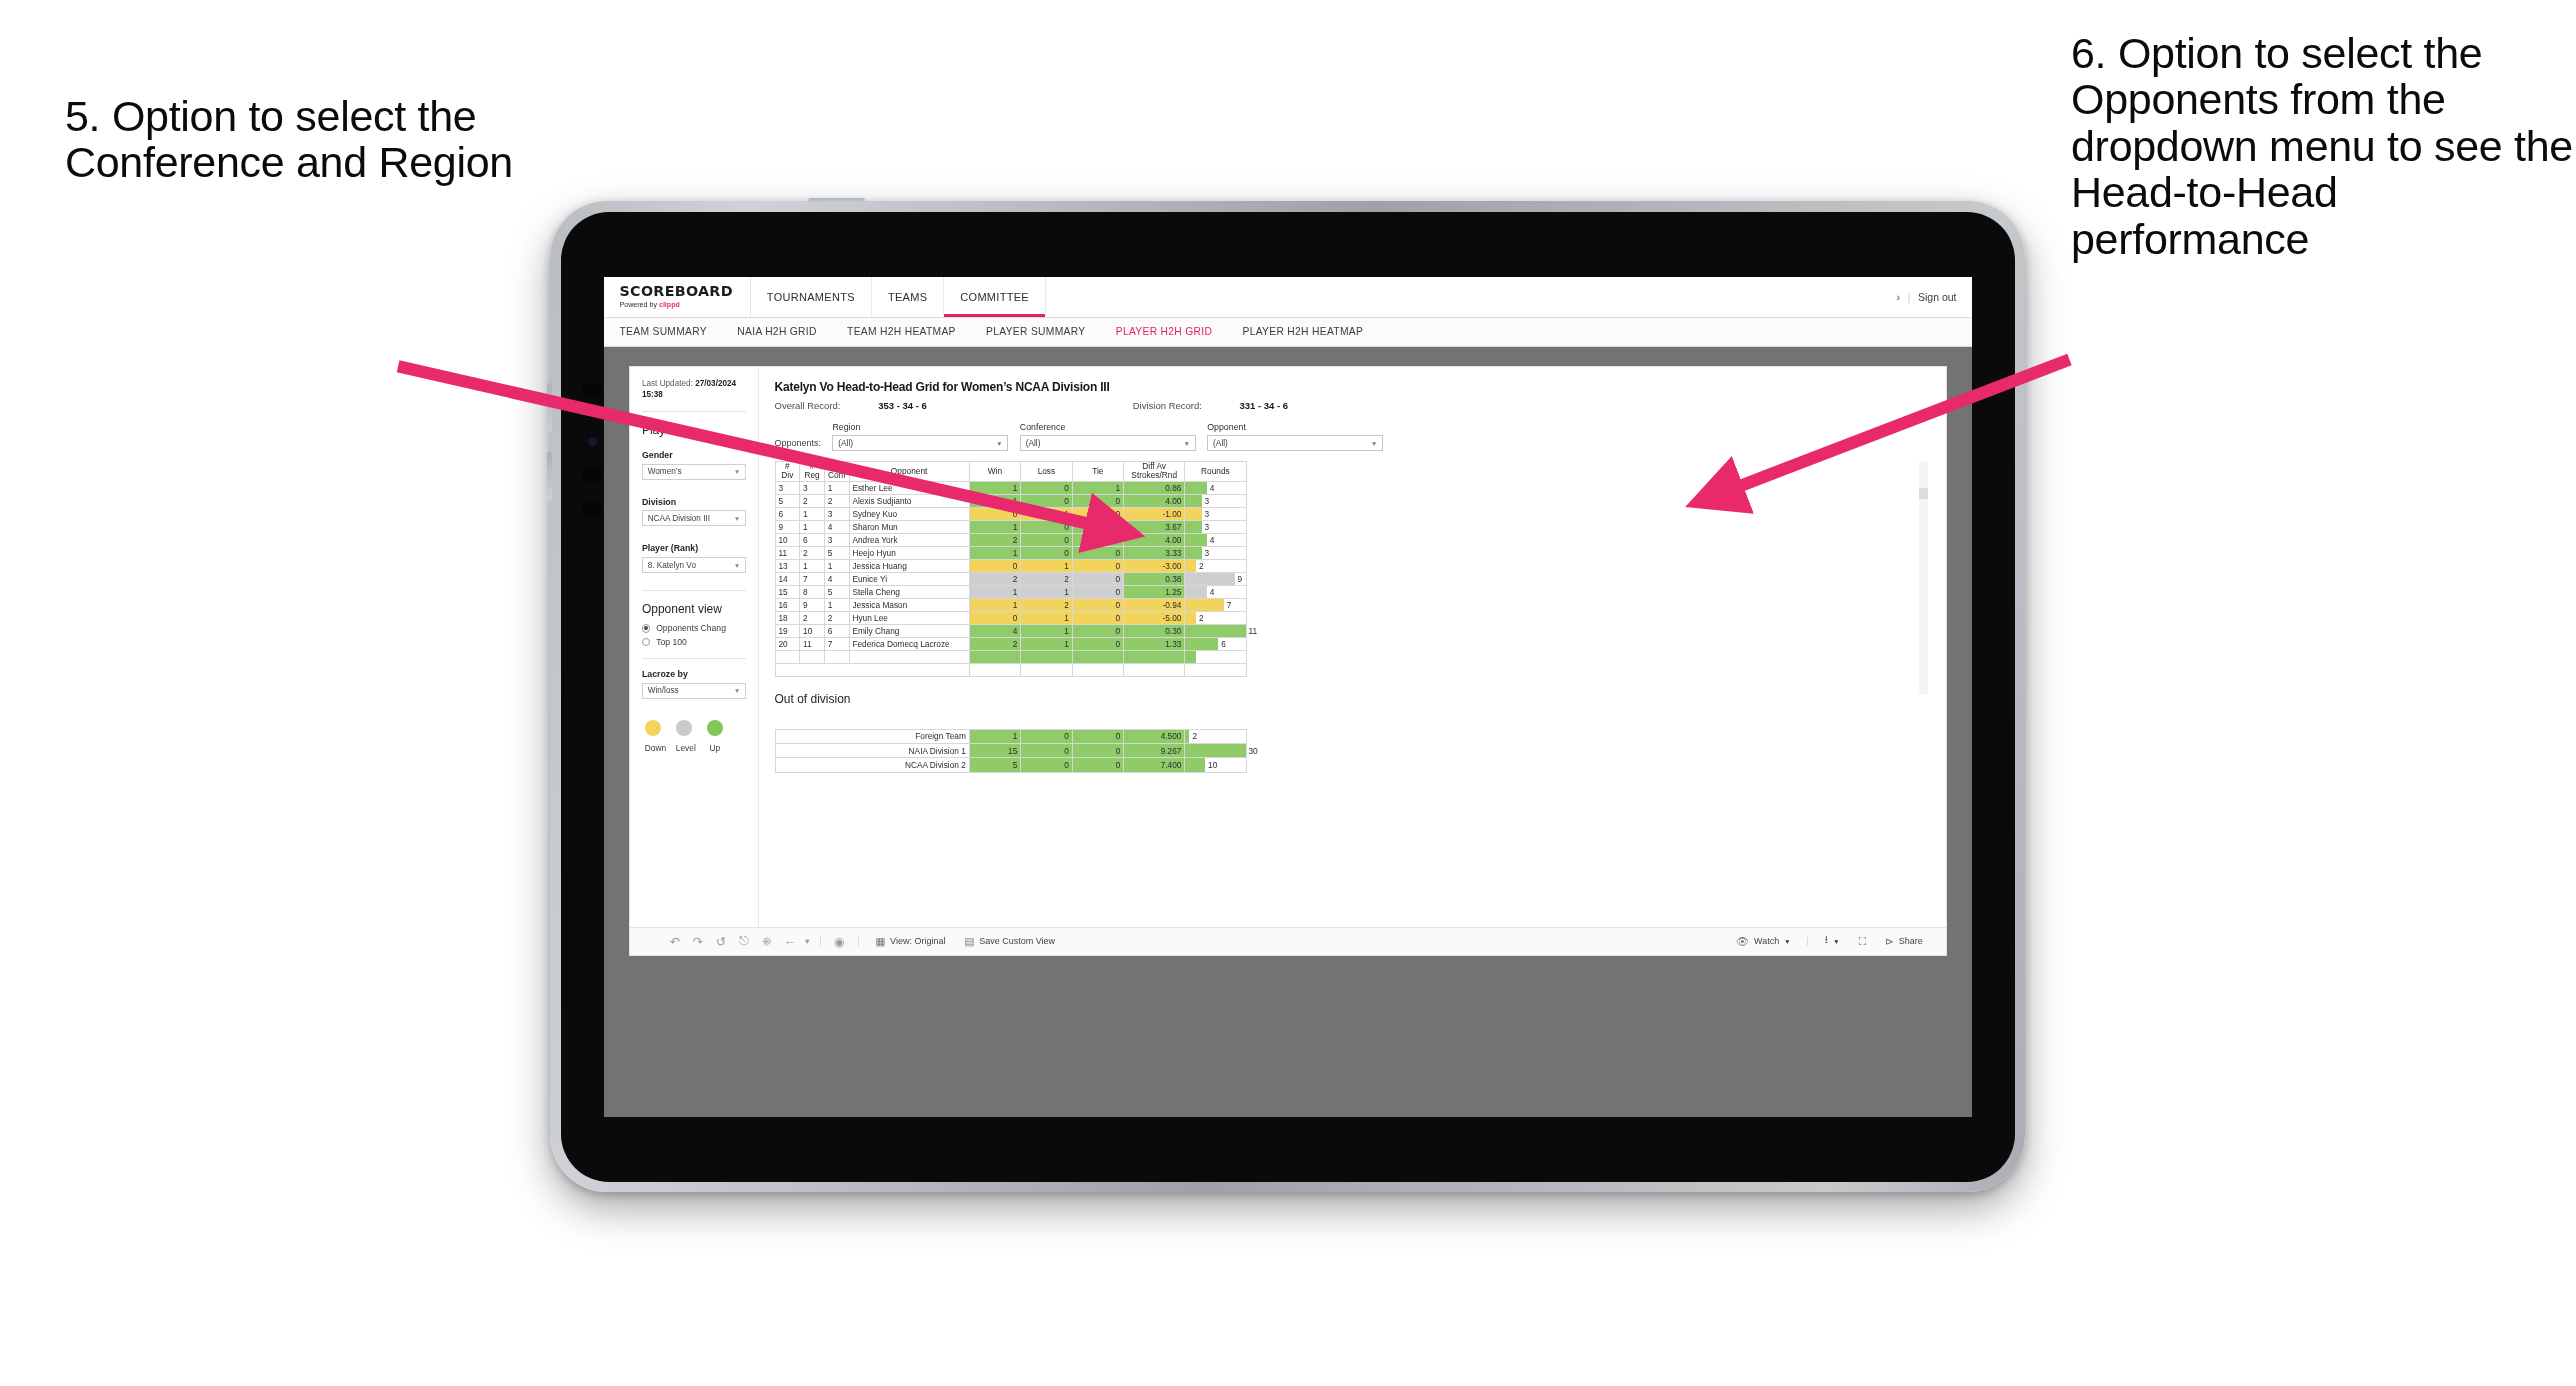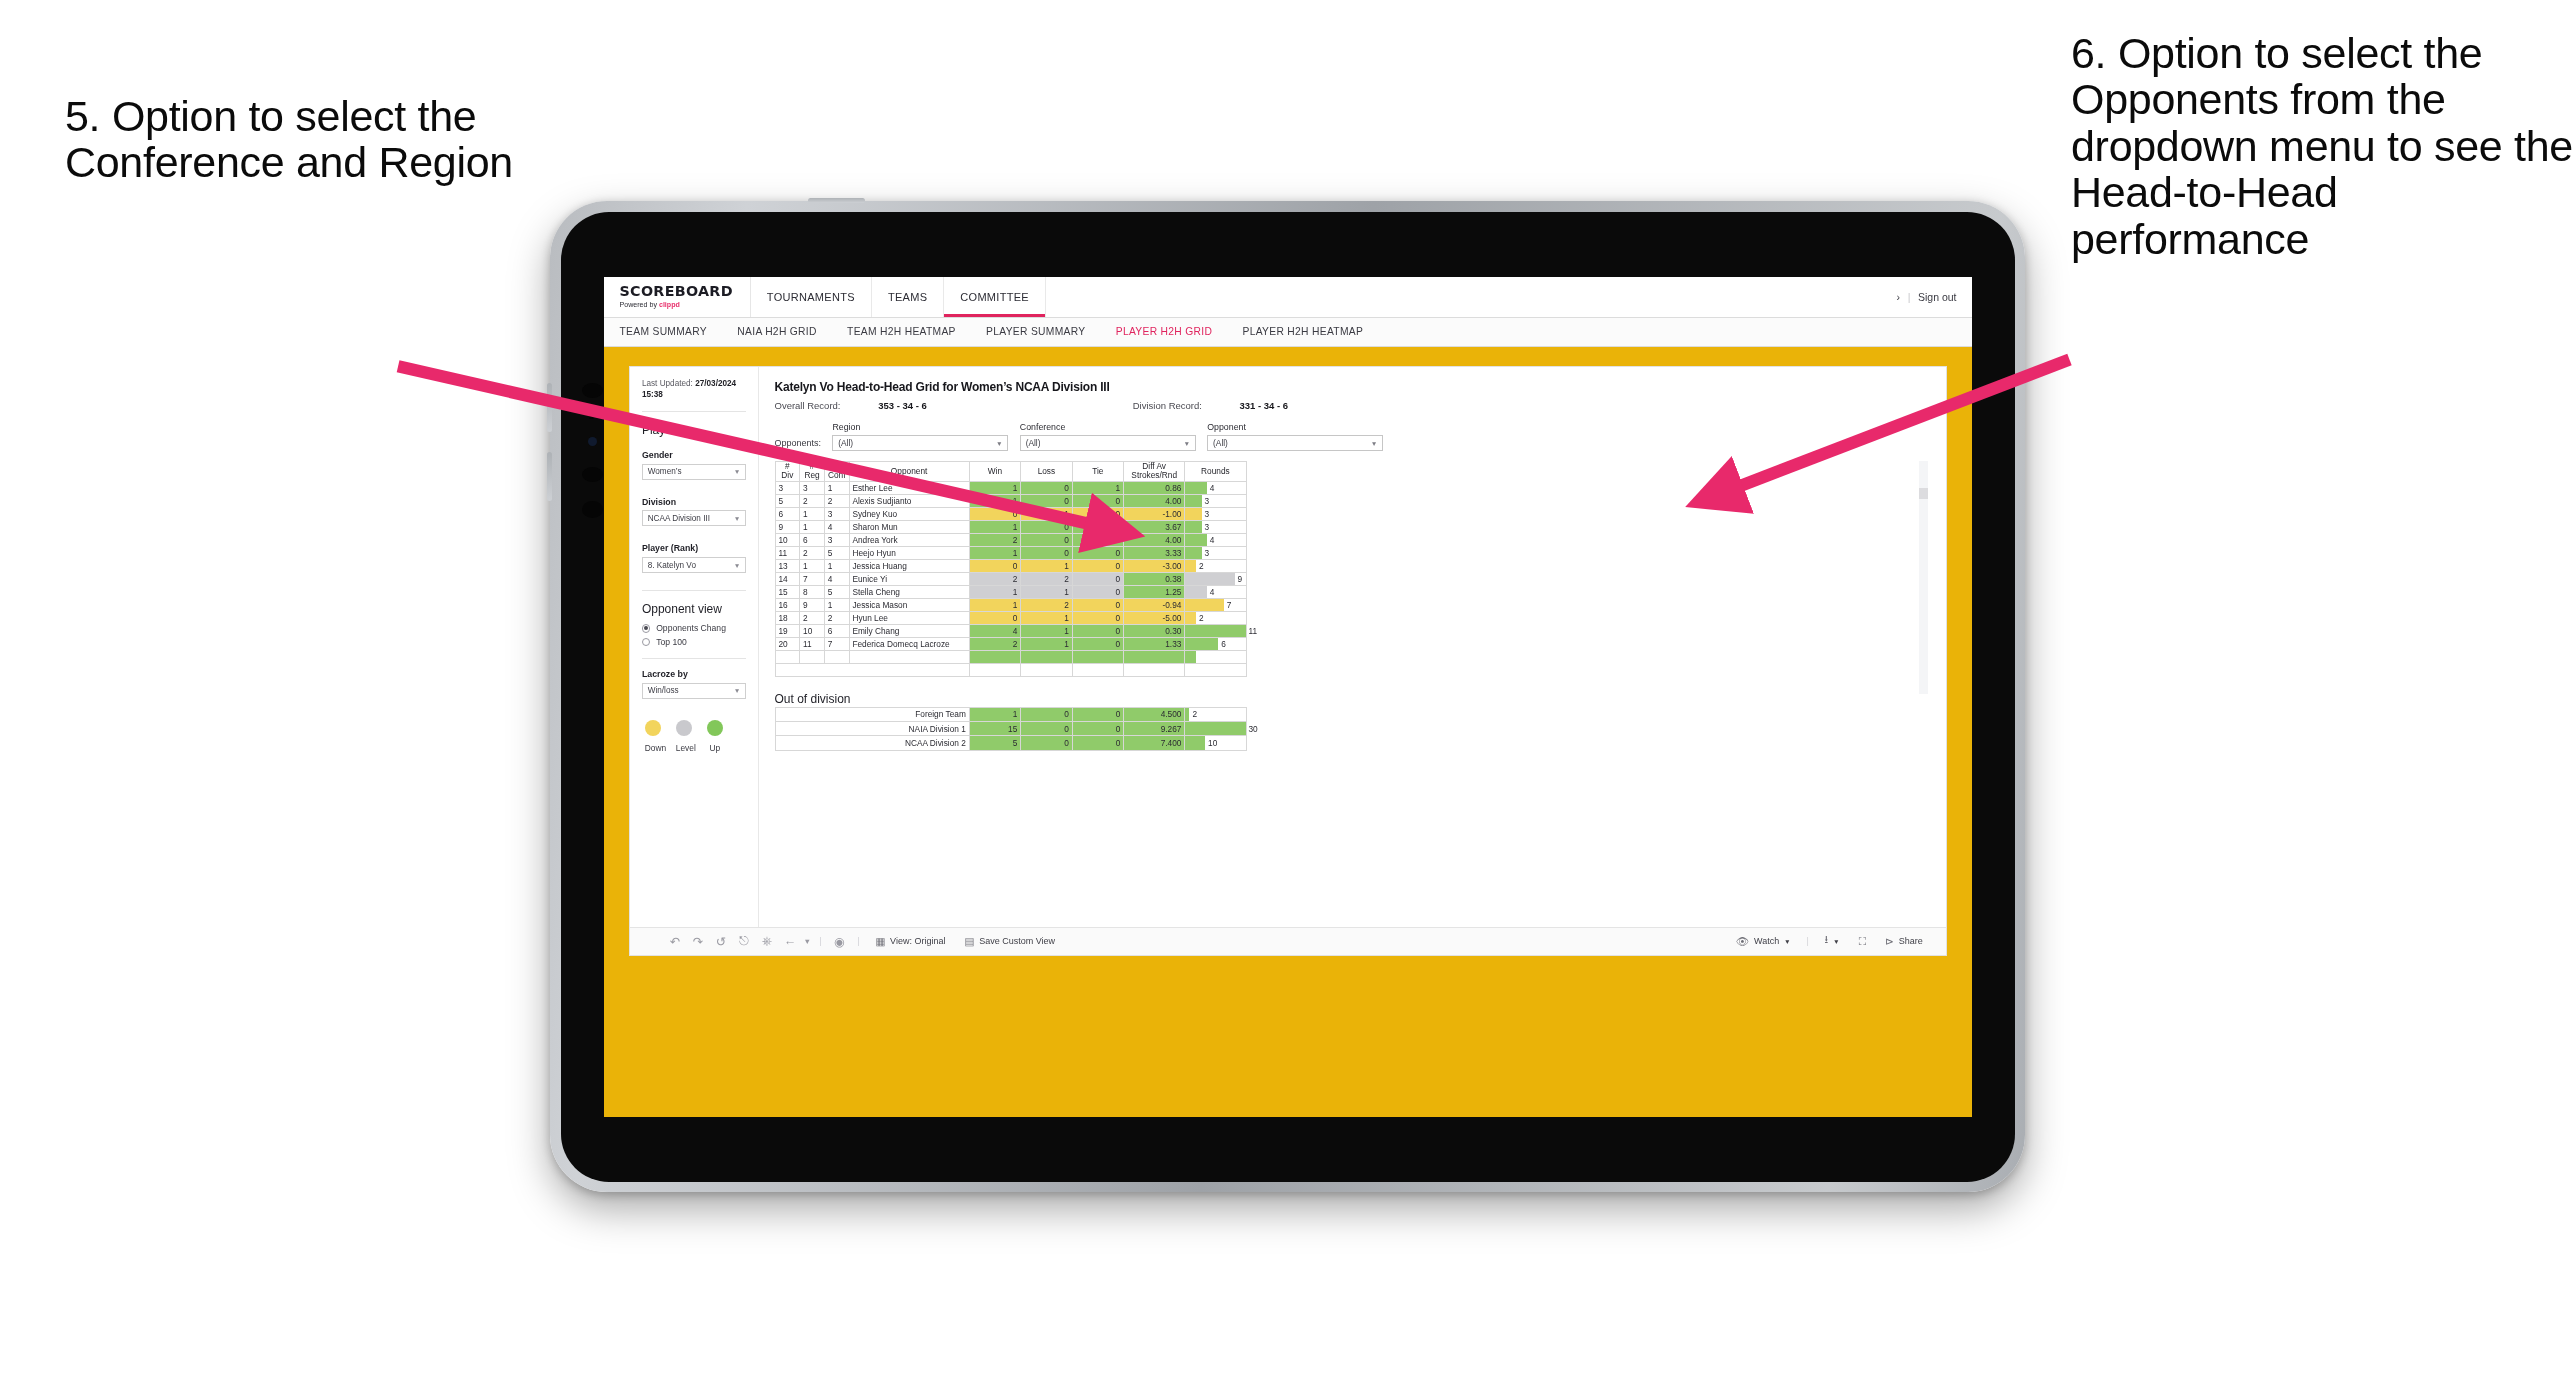--- a/index.html
+++ b/index.html
@@ -38,21 +38,21 @@
     width: 100%; height: 100%;
     border-radius: 48px;
     background: #0a0a0a;
     padding: 65px 43px;
     position: relative;
   }
   .side-btn { position: absolute; background: linear-gradient(180deg,#aeb2b6,#cdd0d4); border-radius: 2.9px; }
   .lens { position: absolute; border-radius: 50%; background: #050505; }
   #screen {
     width: 100%; height: 100%;
-    background: #eab308;
+    background: #737373;
     overflow: hidden;
     position: relative;
   }
 
   
   .app-topbar {
     display: flex; align-items: stretch;
     background: #ffffff;
     height: 41px;
     border-bottom: 1px solid #dcdcdc;
@@ -165,21 +165,21 @@
   .c-num { width: 48px; text-align: right; }
   .c-diff { width: 57px; text-align: right; }
   .c-rounds { width: 57px; padding: 0 !important; position: relative; }
   .rbar { position: absolute; left: 0; top: 0; bottom: 0; }
   .rval { position: absolute; top: 0; bottom:0; display:flex; align-items:center; font-size: 8.3px; color: #2b2b32; }
   .g-up   { background: #90cb6a; }
   .g-down { background: #f2d45c; }
   .g-level{ background: #cfcfd2; }
   .spacer-block td { height: 42px; background: #fff; border-top: 1px solid #d7d7d7; }
 
-  .ood-h { font-size: 12px; color: #1f1f26; margin: 15px 0 1px 0; }
+  .ood-h { font-size: 12px; color: #1f1f26; margin: 15px 0 23px 0; }
   table.ood { border-collapse: collapse; table-layout: fixed; width: 472px; font-size: 8.3px; color: #2b2b32; }
   table.ood td { border: 1px solid #d7d7d7; height: 14.3px; padding: 0 2.9px; }
   .o-name { width: 181px; text-align: right; }
 
   .vscroll {
     position: absolute; right: 2.9px; top: 0; width: 8.6px; height: 233px;
     background: #f4f5f7;
   }
   .vthumb { position: absolute; left: 0; top: 27px; width: 8.6px; height: 11.4px; background: #dcdcdf; }
 

